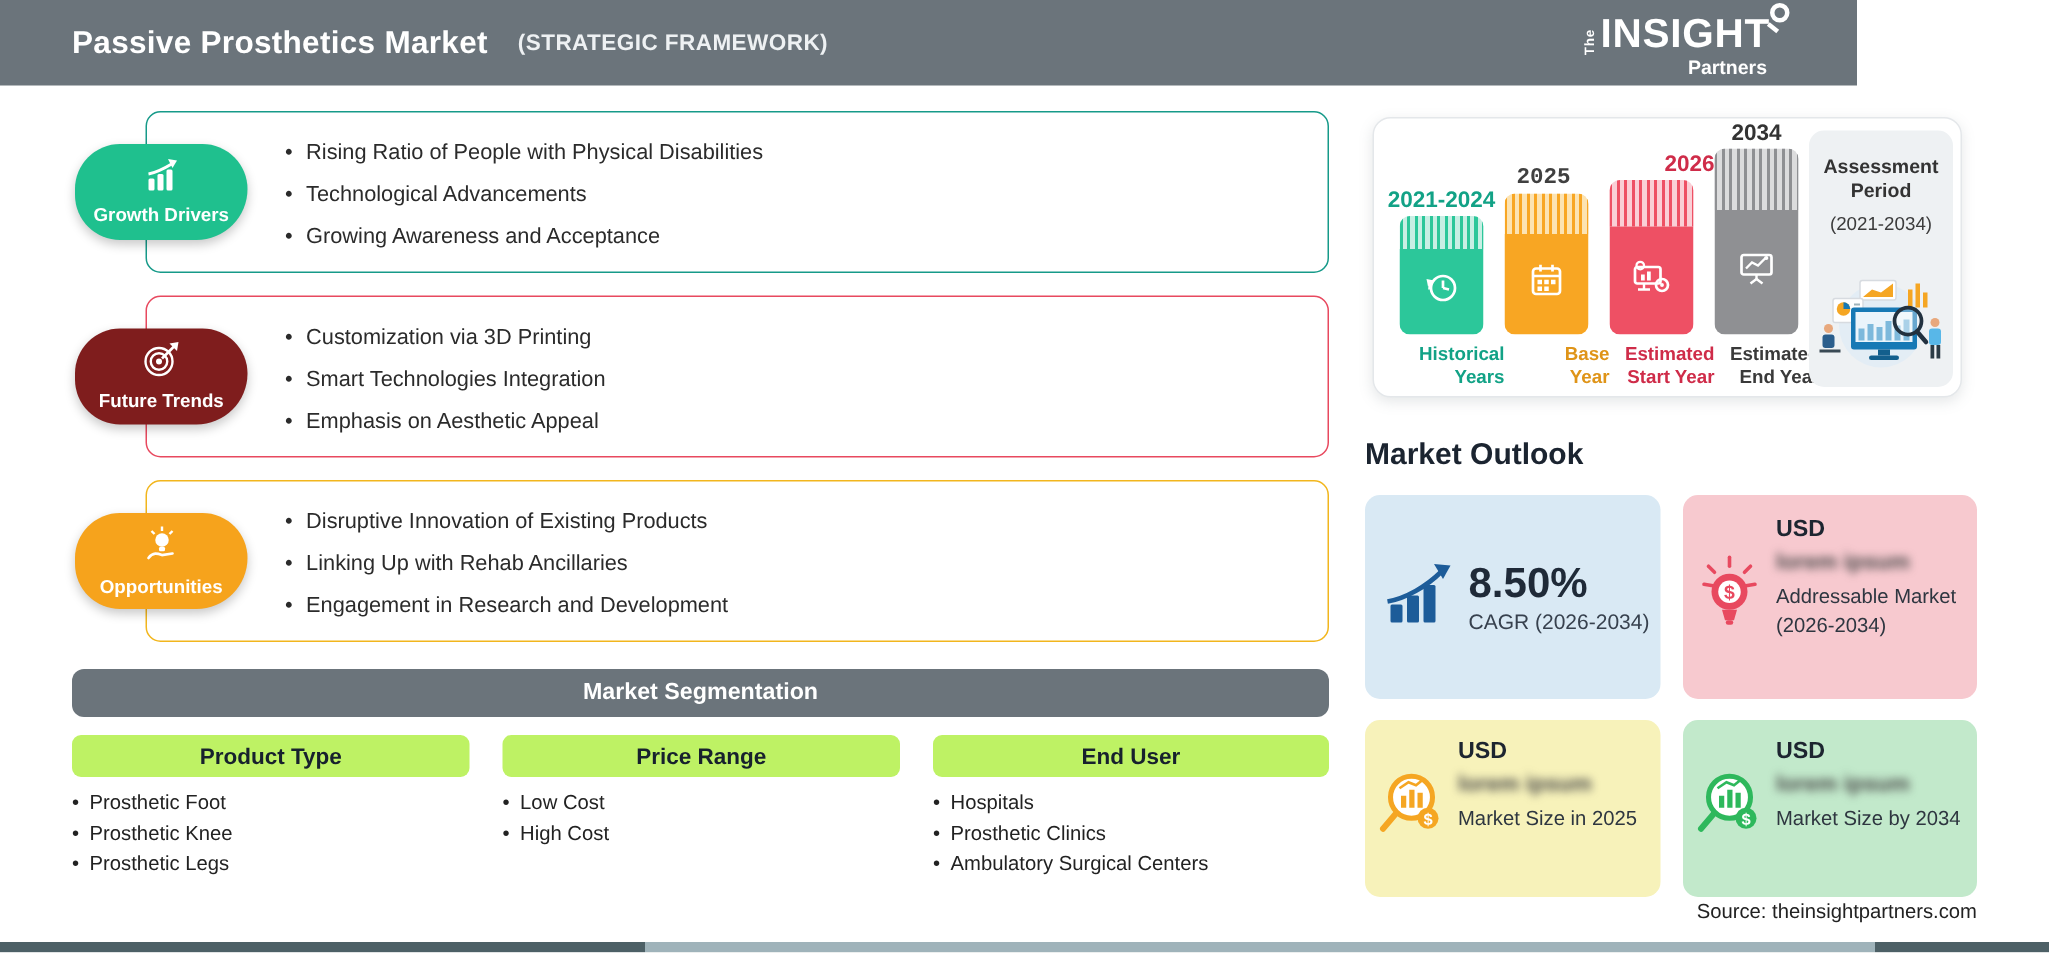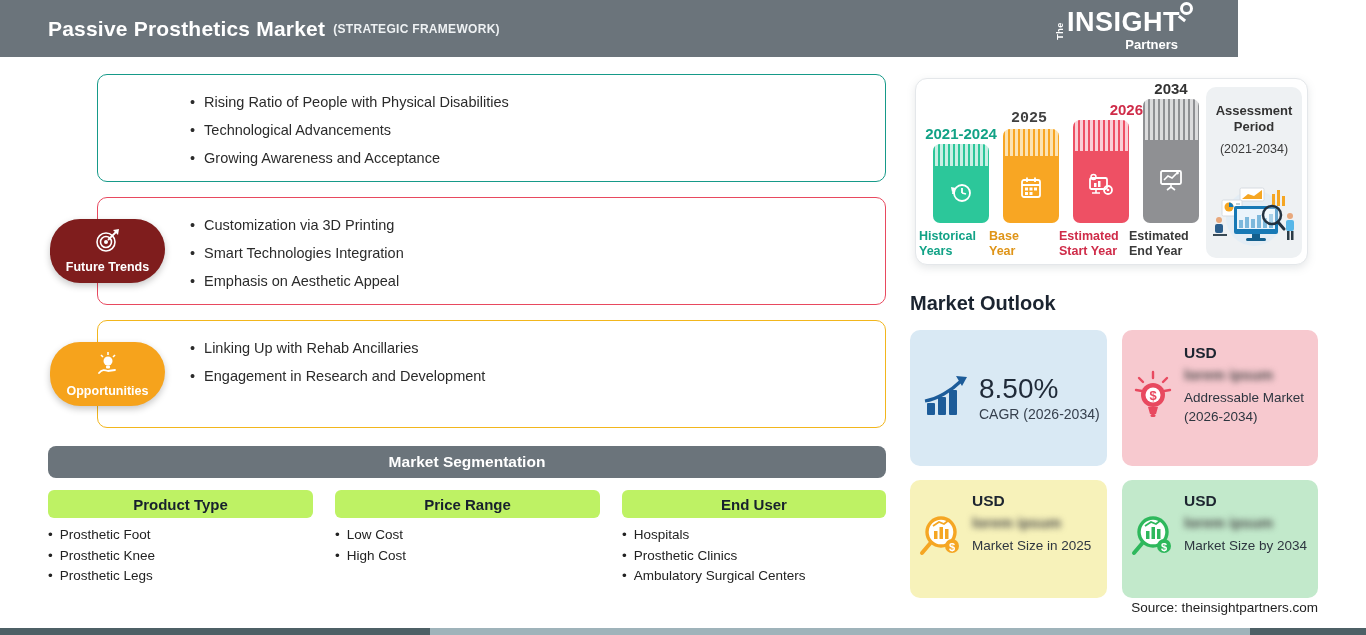--- a/index.html
+++ b/index.html
@@ -2,23 +2,23 @@
 <html><head>
 <meta charset="utf-8">
 <style>
   * { margin:0; padding:0; box-sizing:border-box; }
   body { background:#e9e9e9; font-family:"Liberation Sans", sans-serif; }
   .stage { position:relative; width:1366px; height:635px; background:#ffffff; overflow:hidden; }
 
   
   .header { position:absolute; left:0; top:0; width:1238px; height:57px; background:#6b747b; display:flex; align-items:center; }
   .header-title { margin-left:48px; color:#ffffff; font-size:21px; font-weight:bold; letter-spacing:.2px; }
-  .header-sub { margin-left:8px; color:#eef1f3; font-size:12px; font-weight:bold; letter-spacing:.3px; }
+  .header-sub { margin-left:20px; color:#eef1f3; font-size:15px; font-weight:bold; letter-spacing:.3px; }
   .logo { position:absolute; right:58px; top:9px; color:#fff; }
-  .logo-row { display:flex; align-items:flex-end; position:relative; }
+  .logo-row { display:flex; align-items:center; position:relative; }
   .logo-the { font-size:9px; font-weight:bold; letter-spacing:.5px; transform:rotate(-90deg); transform-origin:center; margin-top:10px; margin-right:-2px; }
   .logo-insight { font-size:27px; font-weight:bold; letter-spacing:.5px; line-height:1; }
   .logo-lens { position:absolute; right:-13px; top:-7px; width:13px; height:13px; border:3px solid #fff; border-radius:50%; }
   .logo-lens::after { content:""; position:absolute; left:-5px; top:12px; width:8px; height:3px; background:#fff; transform:rotate(38deg); }
   .logo-partners { font-size:13px; font-weight:bold; text-align:right; margin-top:1px; margin-right:2px; }
 
   
   .fw-box { position:absolute; left:97px; width:789px; height:108px; background:#fff; border-radius:10px; }
   .fw-box.b1 { top:74px;  border:1.6px solid #169a89; }
   .fw-box.b2 { top:197px; border:1.6px solid #e8495f; }
@@ -63,40 +63,40 @@
   .tbar3 .stripes { height:31px; background-color:#facfd6; background-image:repeating-linear-gradient(90deg,#ee5064 0 2px,transparent 2px 5px); }
   .tbar3 .fill { background:#ee5064; }
   .tbar4 { left:227px; top:20px; height:124px; }
   .tbar4 .stripes { height:41px; background-color:#dcdcdd; background-image:repeating-linear-gradient(90deg,#8f9093 0 2px,transparent 2px 5px); }
   .tbar4 .fill { background:#8f9093; }
   .tyear { position:absolute; width:84px; text-align:center; font-size:15px; font-weight:bold; }
   .ty1 { left:3px;  top:46px; color:#12a286; }
   .ty2 { left:71px; top:31px; color:#404040;font-family:Liberation Mono, monospace; }
   .ty3 { left:143px; top:22px; color:#cf2c49;text-align:right; }
   .ty4 { left:213px; top:1px;  color:#333; }
-  .tlabel { position:absolute; top:150px; width:84px; text-align:left; font-size:12.5px; font-weight:bold; line-height:15px; }
+  .tlabel { position:absolute; top:150px; width:84px; text-align:right; font-size:12.5px; font-weight:bold; line-height:15px; }
   .tl1 { left:3px;  color:#12a286; }
   .tl2 { left:73px; color:#df9418; }
   .tl3 { left:143px; color:#cf2c49; }
   .tl4 { left:213px; color:#3a3a3a; }
   .tlabel span { display:block; }
   .assess { position:absolute; left:290px; top:8px; width:96px; height:171px; background:#eef1f3; border-radius:10px; text-align:center; padding-top:16px; }
   .assess-title { font-size:13px; font-weight:bold; color:#333; line-height:16px; }
   .assess-range { font-size:12.5px; color:#3c3c3c; margin-top:7px; }
   .assess-illus { position:absolute; left:50%; transform:translateX(-50%); bottom:6px; }
 
   
   .outlook-title { position:absolute; left:910px; top:292px; font-size:20px; font-weight:bold; color:#1b2430; }
   .card { position:absolute; border-radius:10px; }
   .card-blue   { left:910px;  top:330px; width:197px; height:136px; background:#d9e9f4; display:flex; align-items:center; padding-left:13px; }
   .card-pink   { left:1122px; top:330px; width:196px; height:136px; background:#f7c9cf; }
   .card-yellow { left:910px;  top:480px; width:197px; height:118px; background:#f7f2ba; }
   .card-green  { left:1122px; top:480px; width:196px; height:118px; background:#c2e9cb; }
   .cagr-text { margin-left:8px; }
-  .cagr-value { font-size:28px; font-weight:normal; color:#1f2a38; line-height:30px; }
+  .cagr-value { font-size:28px; font-weight:bold; color:#1f2a38; line-height:30px; }
   .cagr-label { font-size:14px; color:#37414e; margin-top:2px; }
   .side-icon { position:absolute; left:8px; top:50%; transform:translateY(-50%); }
   .card-text { position:absolute; left:62px; top:14px; width:126px; }
   .card-yellow .card-text, .card-green .card-text { top:12px; }
   .usd { font-size:15.5px; font-weight:bold; color:#1d2530; }
   .blurred { font-size:15px; font-weight:bold; color:#4a4a4a; filter:blur(3px); margin:4px 0 5px; }
   .card-label { font-size:13.5px; color:#2e3640; line-height:19px; }
 
   .source { position:absolute; right:48px; top:600px; font-size:13.5px; color:#222; }
 
@@ -125,20 +125,32 @@
     </div>
   </div>
 
   <div class="fw-box b1">
     <ul class="fw-list">
       <li>Rising Ratio of People with Physical Disabilities</li>
       <li>Technological Advancements</li>
       <li>Growing Awareness and Acceptance</li>
     </ul>
   </div>
+  <div class="fw-badge badge1">
+    <span>
+      <svg width="26" height="22" viewBox="0 0 26 22">
+        <rect x="4" y="13" width="4" height="8" rx="1" fill="#fff"></rect>
+        <rect x="10" y="10" width="4" height="11" rx="1" fill="#fff"></rect>
+        <rect x="16" y="7" width="4" height="14" rx="1" fill="#fff"></rect>
+        <path d="M4 10 C10 9 15 6 20 3" stroke="#fff" stroke-width="2" fill="none"></path>
+        <polygon points="17,0 23,1 20,6" fill="#fff"></polygon>
+      </svg>
+    </span>
+    <span class="blabel">Growth Drivers</span>
+  </div>
 
   <div class="fw-box b2">
     <ul class="fw-list">
       <li>Customization via 3D Printing</li>
       <li>Smart Technologies Integration</li>
       <li>Emphasis on Aesthetic Appeal</li>
     </ul>
   </div>
   <div class="fw-badge badge2">
     <span>
@@ -148,20 +160,21 @@
         <circle cx="11" cy="13" r="2" fill="#fff"></circle>
         <line x1="13" y1="11" x2="21" y2="3" stroke="#fff" stroke-width="1.8"></line>
         <polygon points="18,1 24,0 23,6" fill="#fff"></polygon>
       </svg>
     </span>
     <span class="blabel">Future Trends</span>
   </div>
 
   <div class="fw-box b3">
     <ul class="fw-list">
+      <li>Disruptive Innovation of Existing Products</li>
       <li>Linking Up with Rehab Ancillaries</li>
       <li>Engagement in Research and Development</li>
     </ul>
   </div>
   <div class="fw-badge badge3">
     <span>
       <svg width="26" height="26" viewBox="0 0 26 26">
         <line x1="13" y1="1" x2="13" y2="4" stroke="#fff" stroke-width="1.6"></line>
         <line x1="6" y1="4" x2="8" y2="6" stroke="#fff" stroke-width="1.6"></line>
         <line x1="20" y1="4" x2="18" y2="6" stroke="#fff" stroke-width="1.6"></line>

